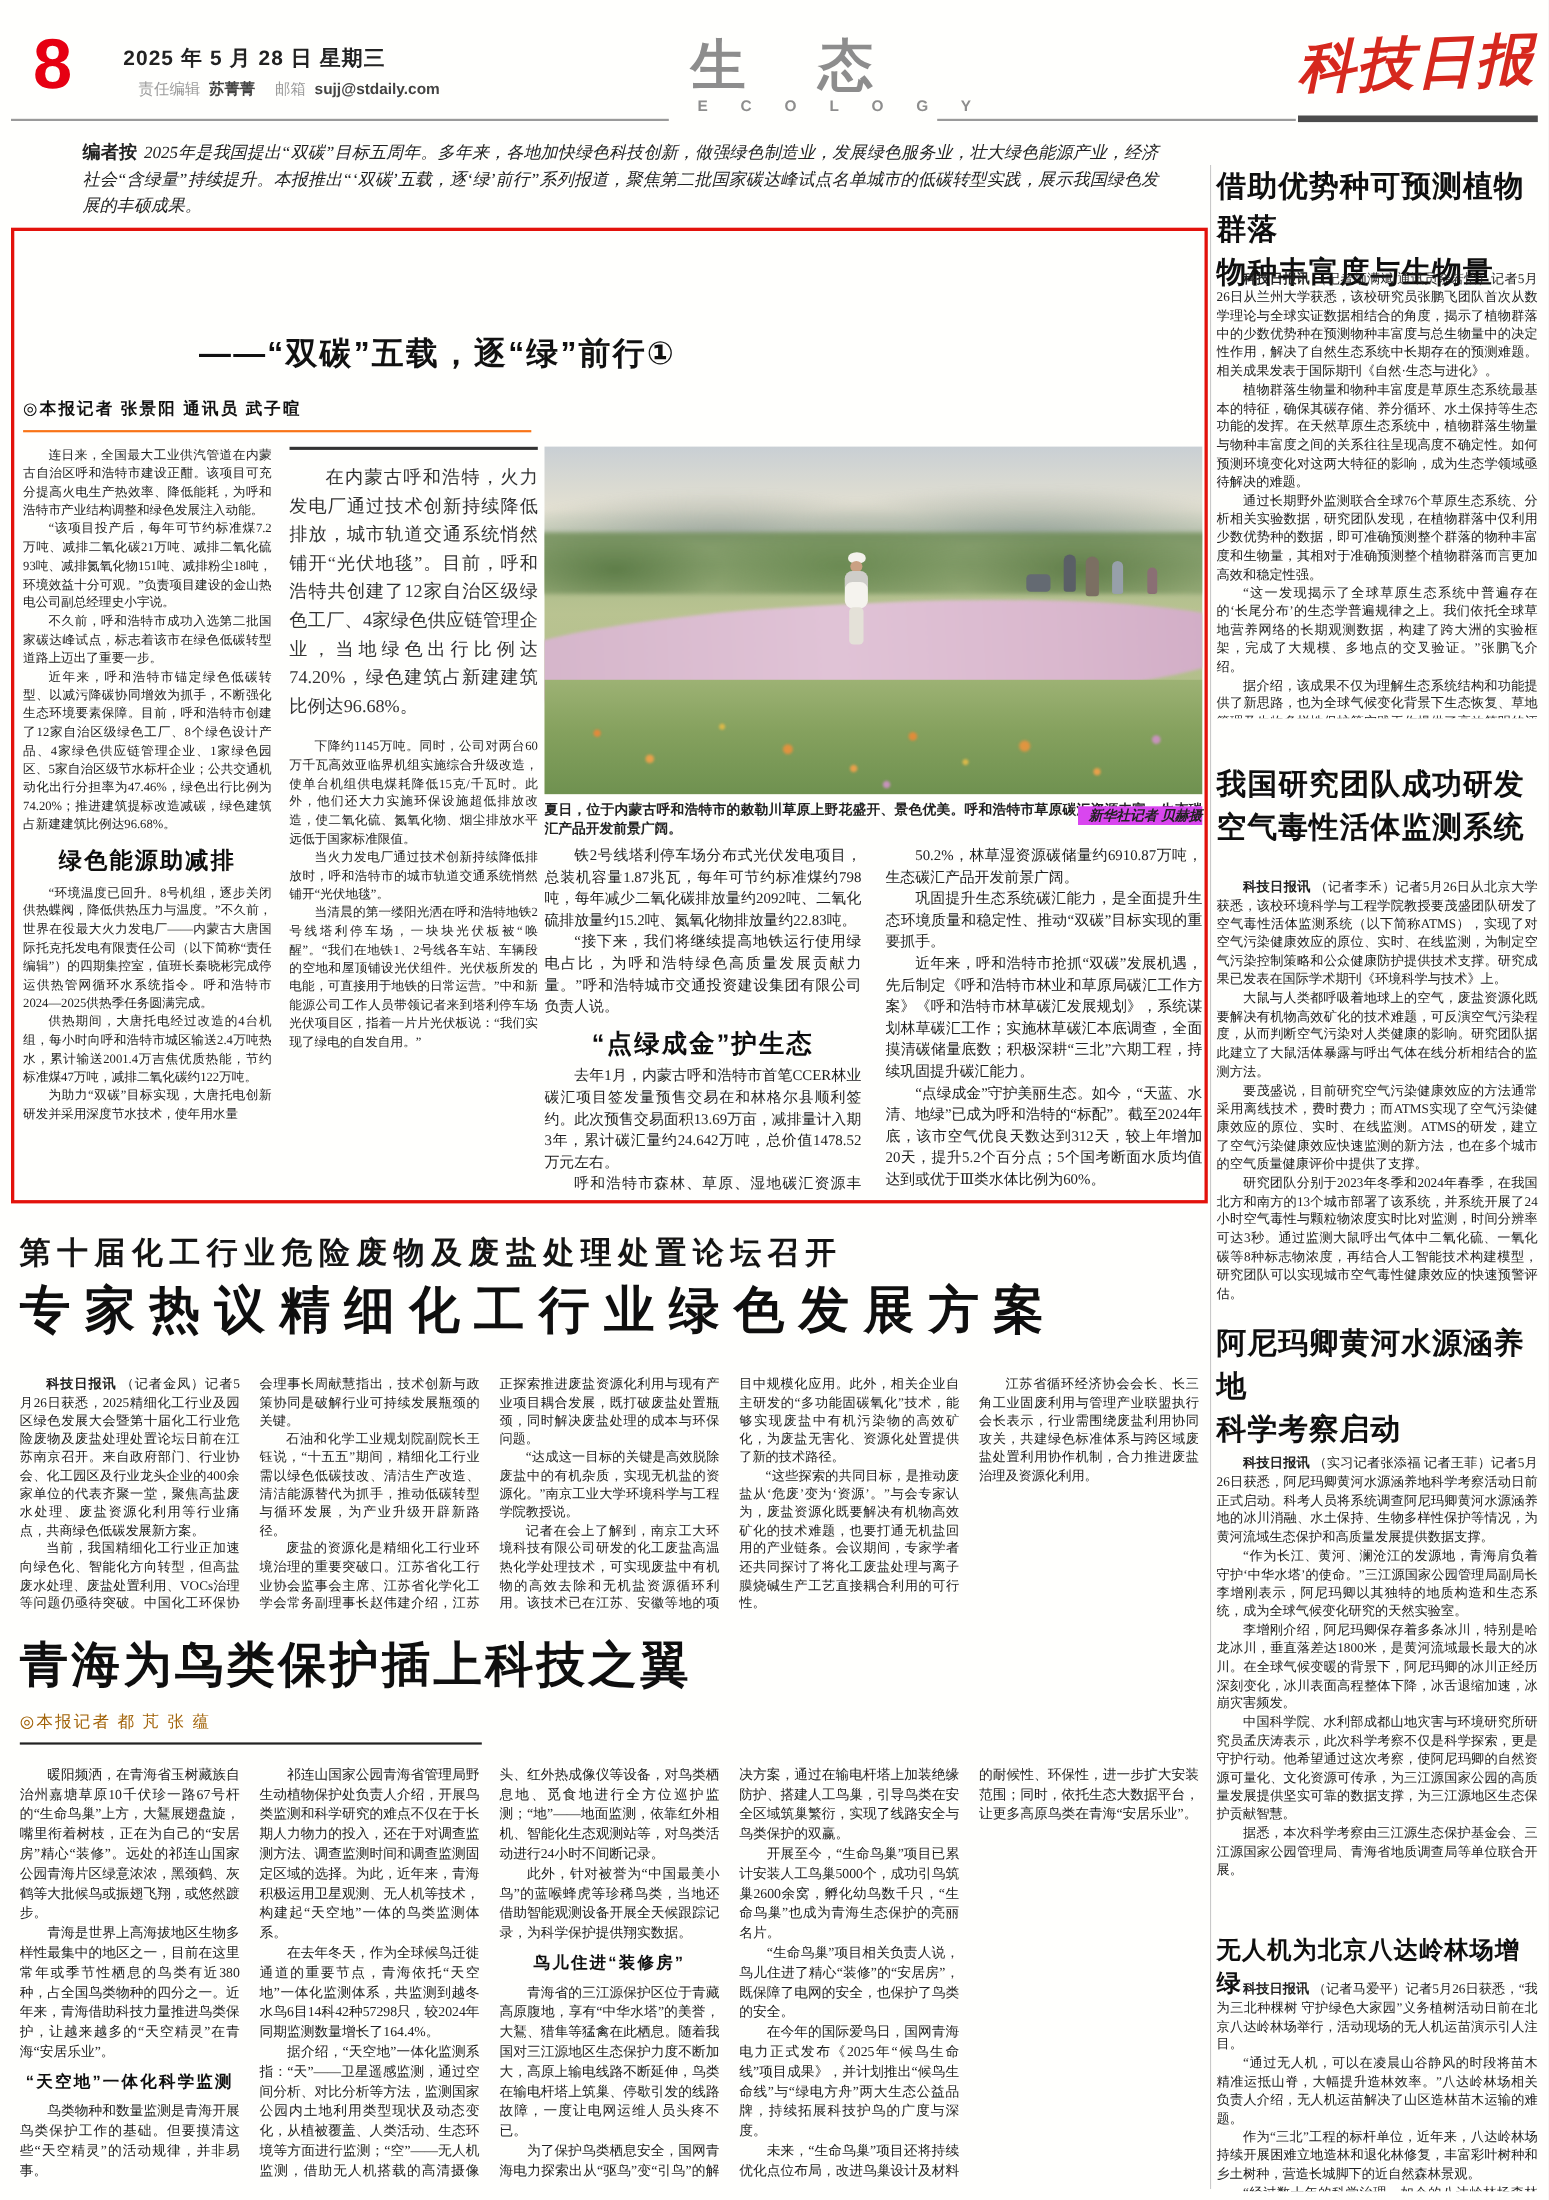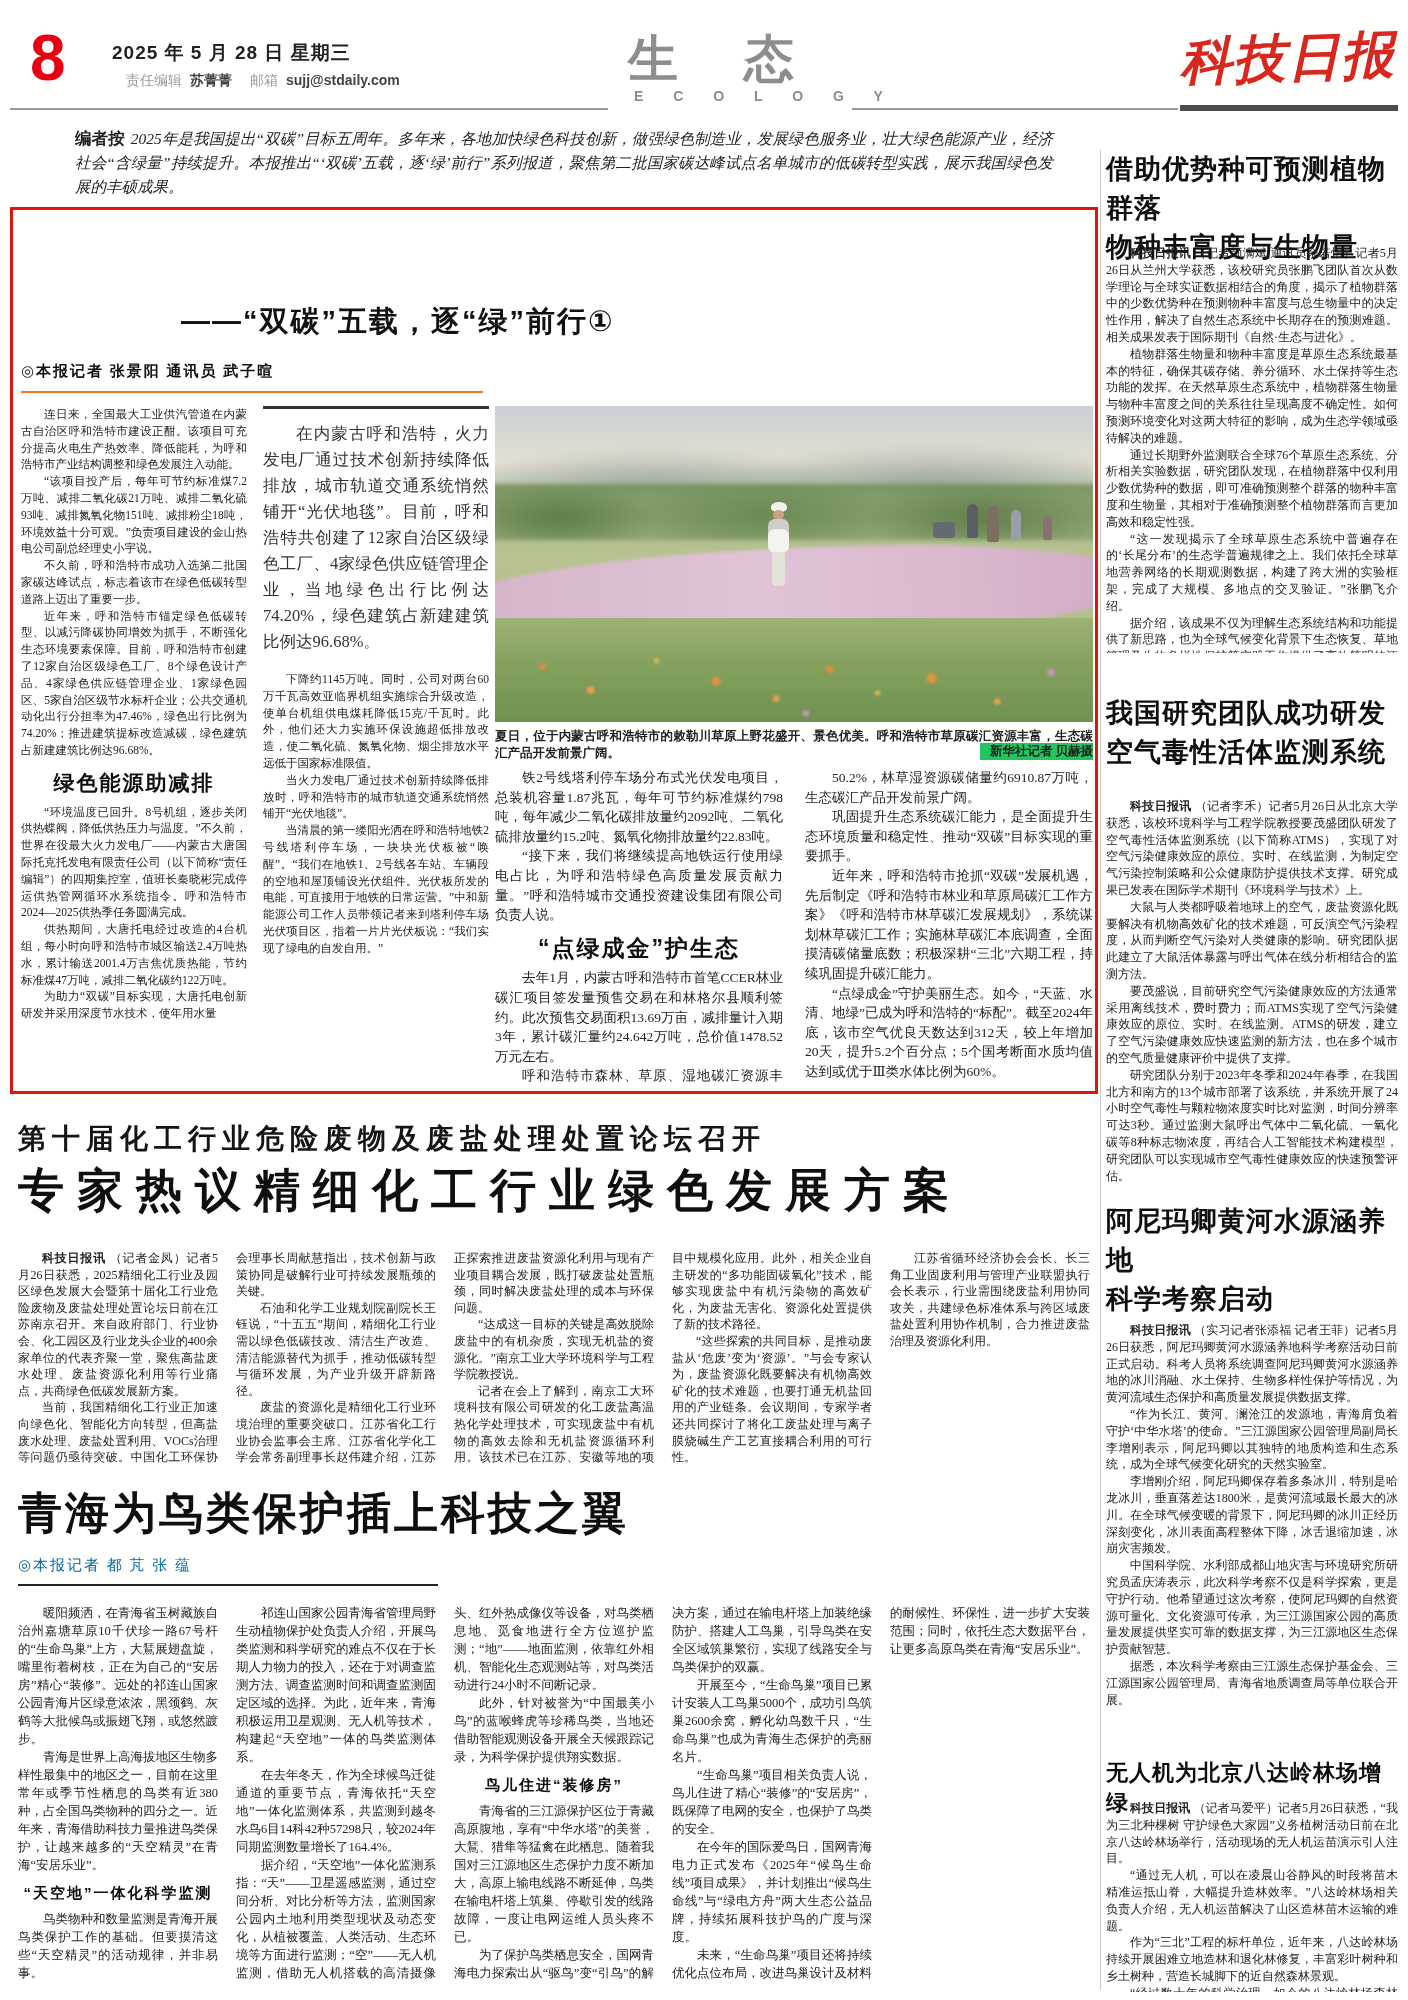--- a/index.html
+++ b/index.html
@@ -89,37 +89,37 @@
   #ph-child .legs { position:absolute; left:9px; top:50px; width:13px; height:34px; background:#e4e1d8; border-radius:4px; }
   .ph-person { border-radius:6px 6px 3px 3px; filter:blur(0.6px); }
   #ph-p1 { left:472px; top:98px;  width:11px; height:34px; background:#5a5f66; }
   #ph-p2 { left:492px; top:100px; width:12px; height:36px; background:#7b6f62; }
   #ph-p3 { left:516px; top:104px; width:10px; height:30px; background:#97a0aa; }
   #ph-p4 { left:548px; top:110px; width:9px;  height:24px; background:#8a6f74; }
   #ph-stroller { left:438px; top:116px; width:22px; height:16px; background:#646a72; border-radius:4px; filter:blur(0.5px); }
   #m-caption { left:482px; top:518px; width:598px; font-size:12.5px; font-weight:bold;
     line-height:17px; color:#222; position:absolute; }
   #m-caption .cap-text { display:block; padding-right:0; text-align:justify; }
-  #m-caption .credit { position:absolute; right:0; bottom:2px; background:#22c55e; padding-left:10px; font-weight:bold; }
+  #m-caption .credit { position:absolute; right:0; bottom:12px; background:#d946ef; padding-left:10px; font-weight:bold;font-style:italic; }
 
   
   .rail-title { left:1106px; width:292px; font-family:"Liberation Sans","DejaVu Sans",sans-serif;
     font-size:27px; font-weight:bold; color:#0f0f0f; line-height:39px; letter-spacing:1px; }
   .rail-body { left:1106px; width:292px; overflow:hidden; font-size:12px; line-height:16.8px; }
   #rail-divider { left:1100px; top:150px; width:1px; height:1840px; background:#c9c9c9; }
 
   
   #chem-kicker { left:18px; top:1120px; font-size:28px; font-weight:bold; color:#151515; letter-spacing:6px; }
   #chem-headline { left:18px; top:1160px; font-size:46px; font-weight:bold; color:#0f0f0f; letter-spacing:13px; white-space:nowrap; }
   #chem-body { left:18px; top:1250px; width:1072px; height:232px; overflow:hidden;
     column-count:5; column-gap:18px; column-fill:auto; font-size:12px; line-height:16.6px; }
 
   
   #bird-headline { left:18px; top:1484px; font-size:44px; font-weight:bold; color:#0f0f0f; letter-spacing:3px; }
-  #bird-byline { left:18px; top:1556px; width:420px; font-size:15px; letter-spacing:2px; color:#0369a1;
+  #bird-byline { left:18px; top:1556px; width:420px; font-size:15px; letter-spacing:2px; color:#a16207;
     border-bottom:2px solid #222; padding-bottom:9px; }
   #bird-body { left:18px; top:1604px; width:1072px; height:388px; overflow:hidden;
     column-count:5; column-gap:18px; column-fill:auto; font-size:12.5px; line-height:18px; }
   #bird-body .colhead, #chem-body .colhead { font-size:15px; margin:10px 0 8px; break-inside:avoid; }
 </style>
 </head>
 <body>
 
 <div id="page">
 

